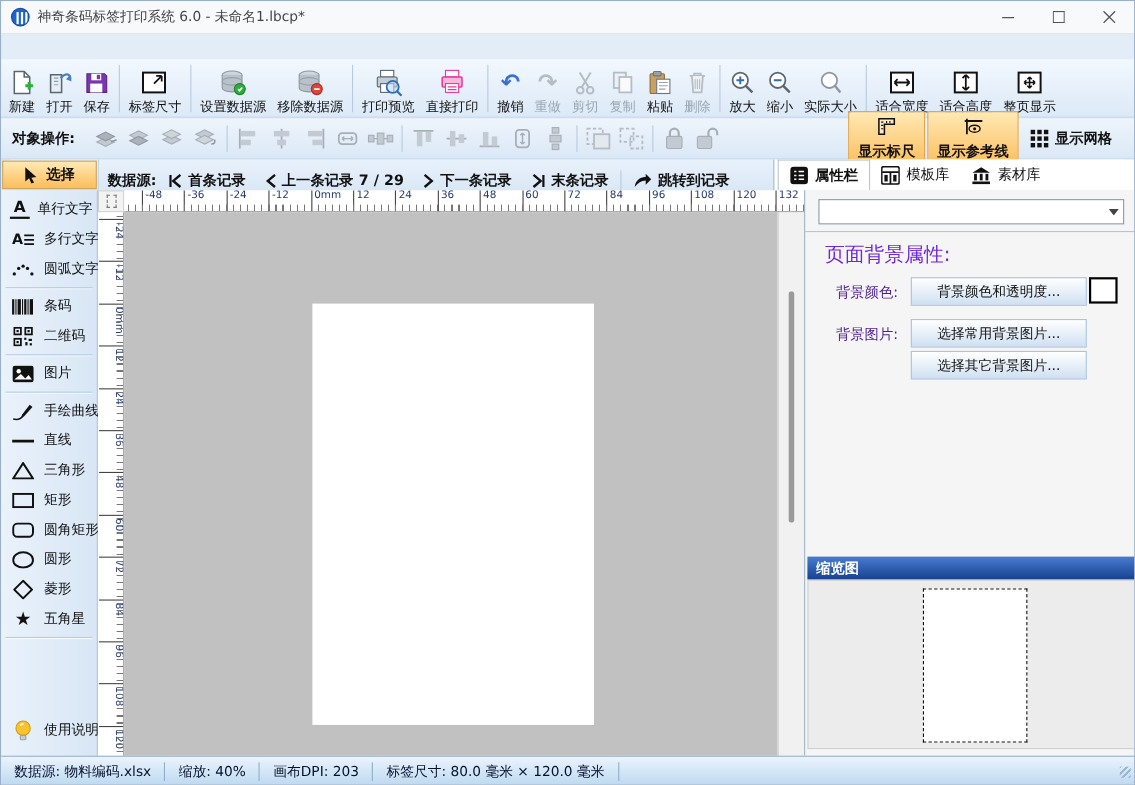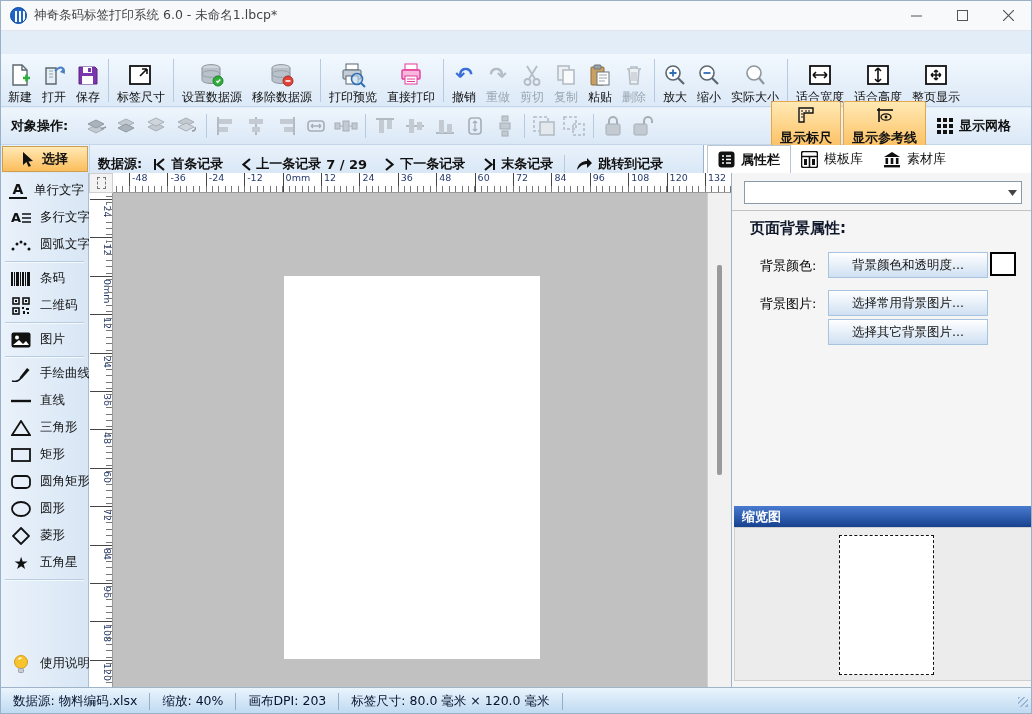--- a/index.html
+++ b/index.html
@@ -70,22 +70,22 @@
   .page{position:absolute;left:171px;top:83px;width:256px;height:383px;background:#fff;}
   .vscroll{position:absolute;left:706px;top:20px;width:24px;height:494px;background:#f1f1f1;border-left:1px solid #d0d0d0;}
   .vthumb{position:absolute;left:9px;top:72px;width:5px;height:210px;background:#9a9a9a;border-radius:2px;}
 
   
   .panel{position:absolute;left:730px;top:0;width:302px;height:514px;background:#f5f5f5;border-left:1px solid #9fb4c9;}
   .combo{position:absolute;left:12px;top:8px;width:278px;height:23px;background:#fff;border:1px solid #8a9aa8;display:flex;align-items:center;}
   .combo .cval{flex:1;font-size:12px;color:#111;padding-left:5px;}
   .combo .carrow{width:18px;display:flex;align-items:center;justify-content:center;}
   .pdivider{position:absolute;left:0;top:37px;width:100%;height:1px;background:#c2c2c2;}
-  .pheading{position:absolute;left:18px;top:46px;font-size:15px;font-weight:bold;color:#0f172a;}
-  .prow-label{position:absolute;font-size:13px;color:#000000;}
+  .pheading{position:absolute;left:18px;top:46px;font-size:18px;font-weight:normal;color:#6d28d9;}
+  .prow-label{position:absolute;font-size:13px;color:#4c1d95;}
   .pbtn{position:absolute;width:160px;height:26px;background:linear-gradient(#ffffff,#cfe0f2);border:1px solid #a8c3e0;display:flex;align-items:center;justify-content:center;font-size:12.5px;color:#111;}
   .pbtn.dis{color:#9aa6b2;background:linear-gradient(#f2f6fa,#dde7f1);border-color:#c2d2e2;}
   .swatch{position:absolute;left:258px;top:79px;width:26px;height:24px;background:#fff;border:2px solid #000;}
   .thumbhdr{position:absolute;left:2px;top:333px;width:298px;height:21px;background:linear-gradient(#4a7bd0,#16418f);color:#fff;font-size:13px;font-weight:bold;display:flex;align-items:center;padding-left:8px;}
   .thumbarea{position:absolute;left:2px;top:354px;width:298px;height:154px;background:#ececec;border:1px solid #cfcfcf;}
   .thumbpage{position:absolute;left:104px;top:7px;width:95px;height:140px;background:#fff;border:1px dashed #111;}
 
   
   .statusbar{position:absolute;left:0;top:686px;width:100%;height:28px;background:linear-gradient(#eaf4fd,#bcd8f0);border-top:1px solid #9fb4c9;display:flex;align-items:center;font-size:12.5px;color:#06112e;}
   .seg{padding:0 12px;white-space:nowrap;}

